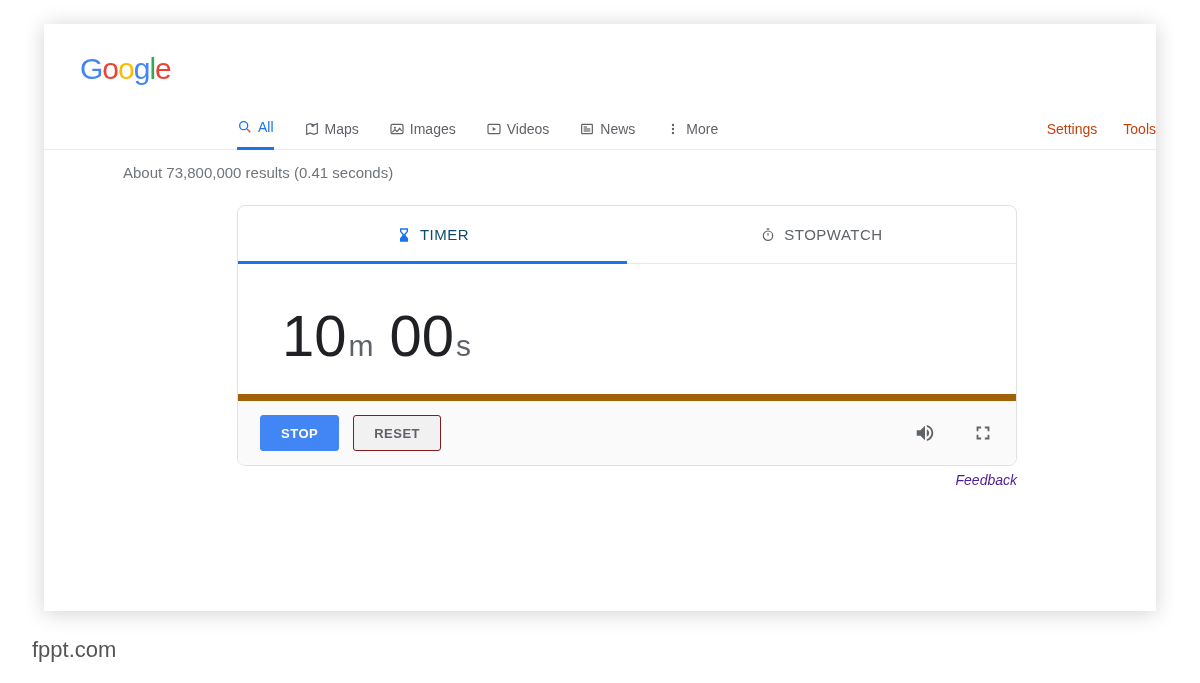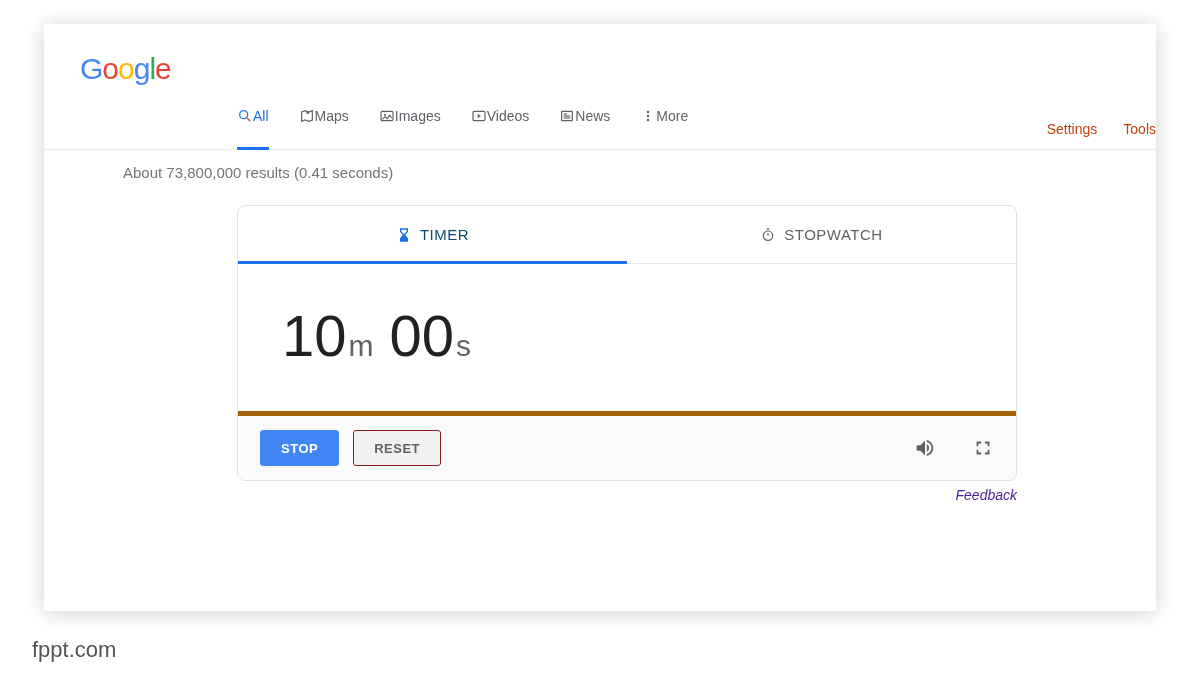--- a/index.html
+++ b/index.html
@@ -44,21 +44,22 @@
       align-items: center;
       padding: 0 0 0 193px;
       margin-top: 22px;
       border-bottom: 1px solid #ebebeb;
       color: #5f6368;
       font-size: 14px;
       height: 42px;
     }
     .tab {
       display: inline-flex;
-      align-items: flex-start;
+      align-items: center;
+      gap: 5px;
       margin-right: 30px;
       height: 42px;
       cursor: pointer;
     }
     .tab.active { color: #1a73e8; border-bottom: 3px solid #1a73e8; }
     .tab svg, .tab .more-dots { width: 16px; height: 16px; }
     .tabs-spacer { flex: 1; }
     .tabs-right { display: inline-flex; gap: 26px; color: #c2410c; }
     .result-stats {
       padding: 14px 0 0 79px;
@@ -92,25 +93,25 @@
     .widget-tab.active { color: #0c4a6e; }
     .widget-tab.active::after {
       content: '';
       position: absolute;
       left: 0; right: 0; bottom: -1px;
       height: 3px;
       background: #1a73e8;
     }
     .widget-body {
       display: flex;
-      padding: 38px 44px 42px 44px;
+      padding: 38px 44px 25px 44px;
       font-size: 58px;
       font-weight: 400;
       color: #202124;
-      border-bottom: 5px solid #a16207;
+      border-bottom: 7px solid #a16207;
     }
     .timer-display { display: inline-flex; align-items: baseline; gap: 2px; }
     .timer-big { font-size: 58px; }
     .timer-unit { font-size: 30px; color: #5f6368; margin-right: 14px; }
     .widget-footer {
       display: flex;
       align-items: center;
       padding: 14px 22px;
       gap: 14px;
       background: #fafafa;

